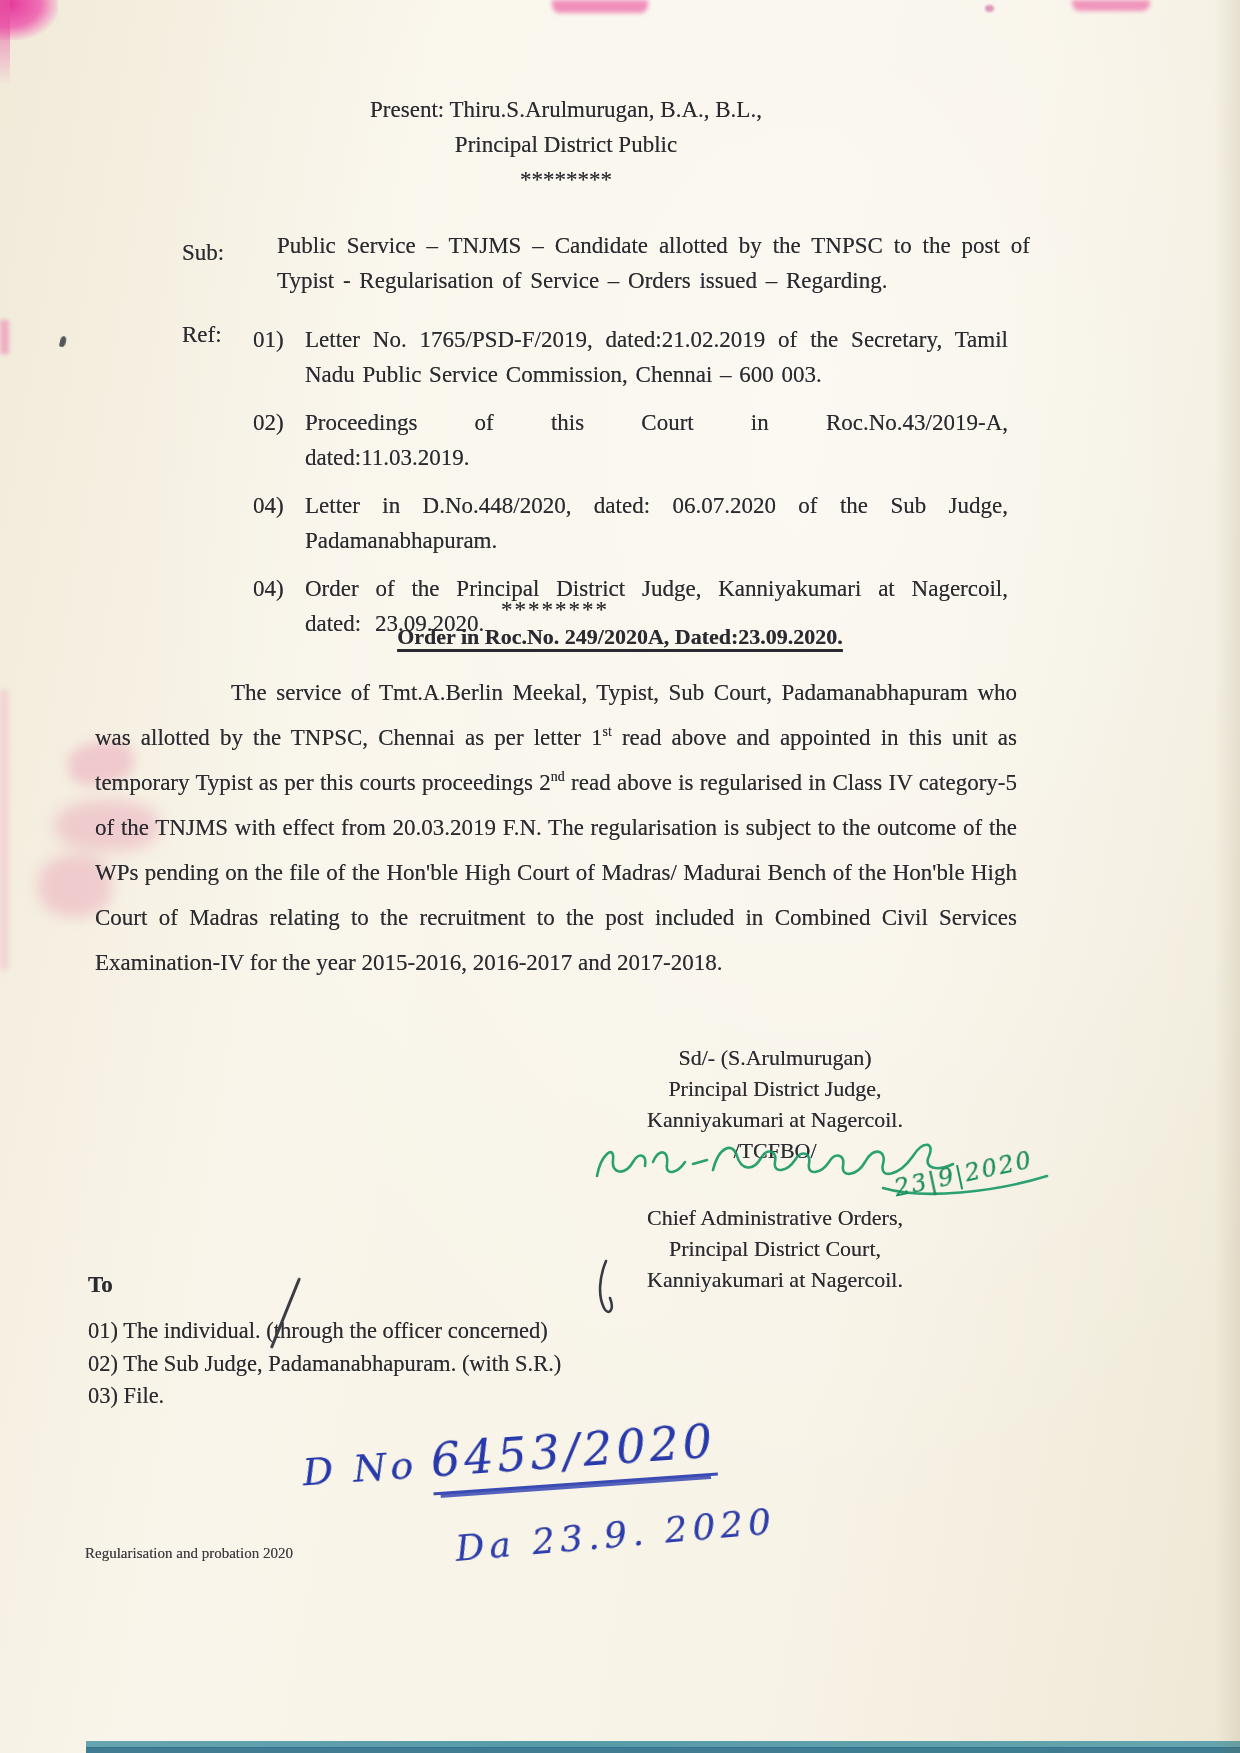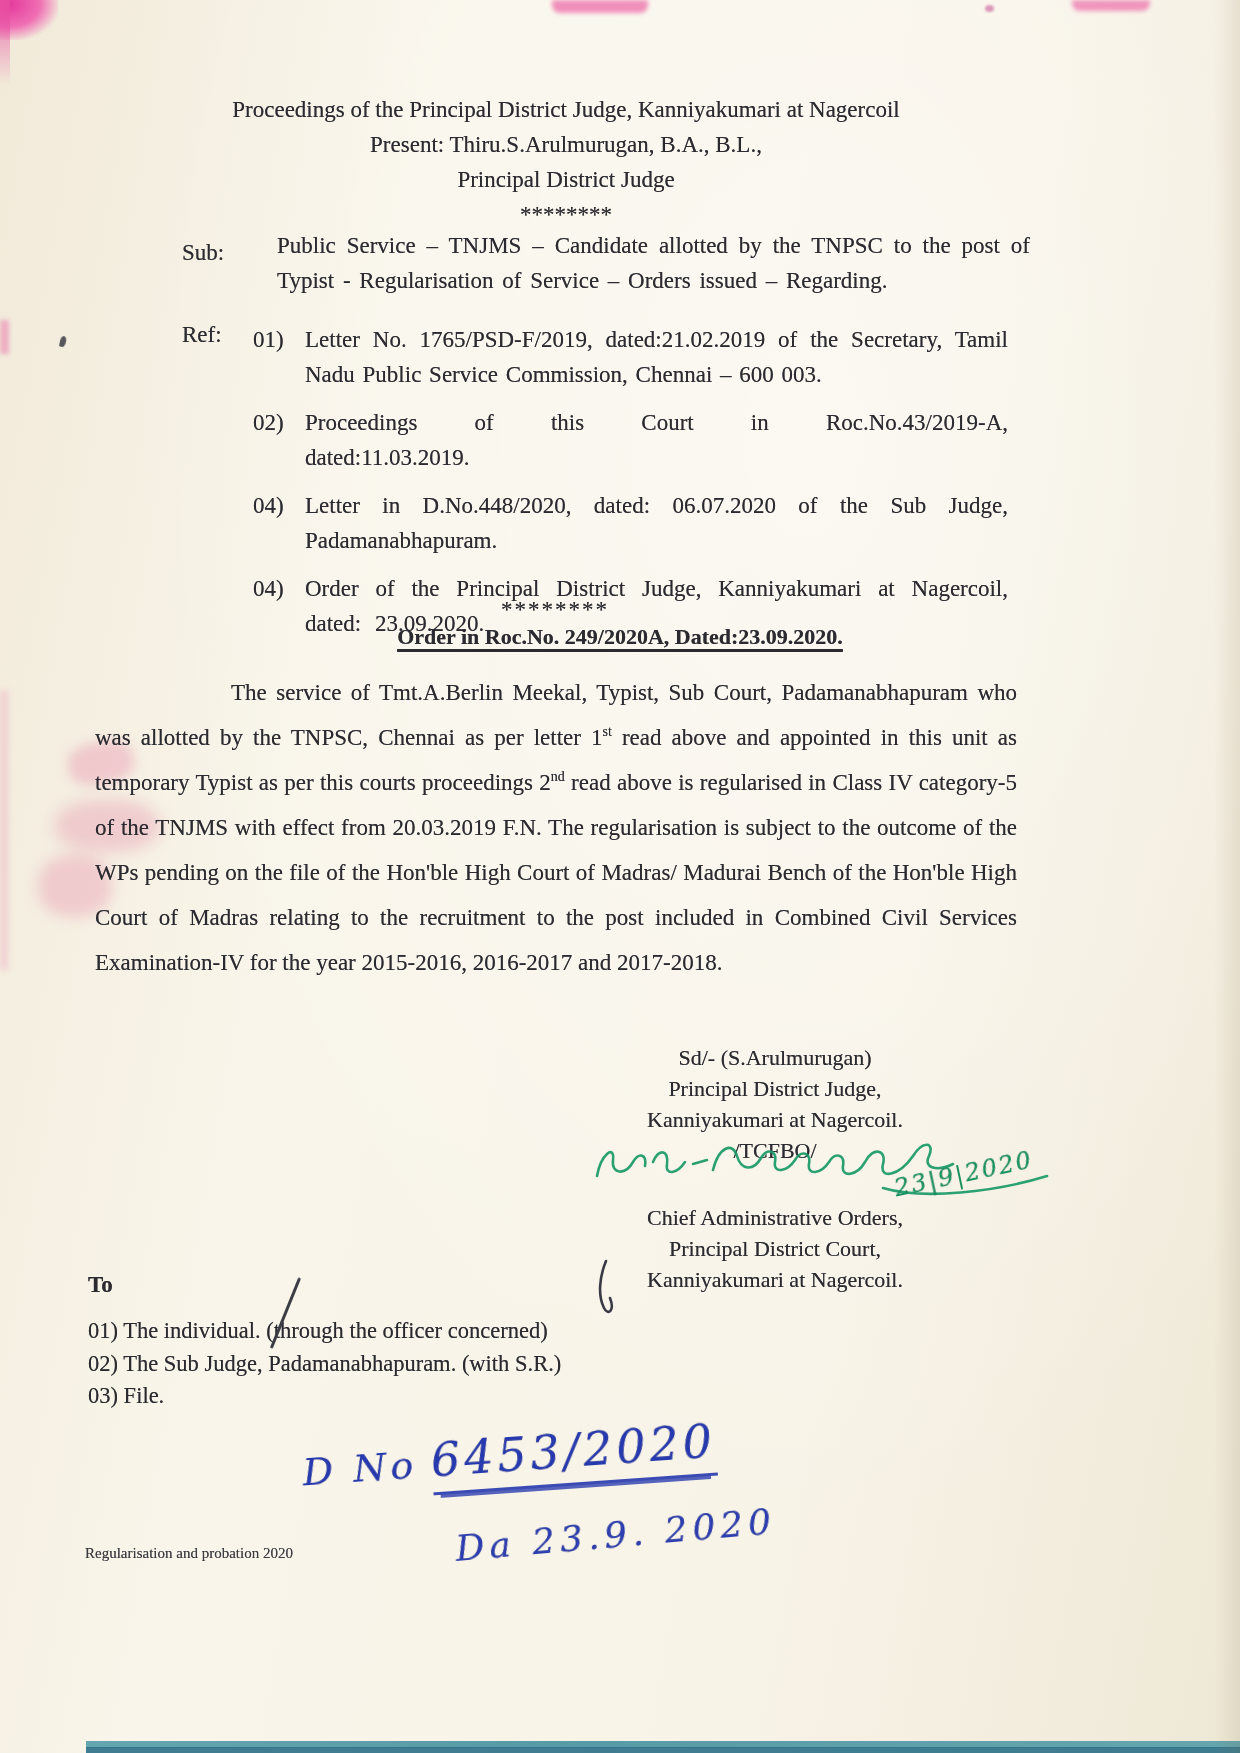--- a/index.html
+++ b/index.html
@@ -95,23 +95,22 @@
   <div class="art a-left2"></div>
   <div class="art a-ghost1"></div>
   <div class="art a-ghost2"></div>
   <div class="art a-ghost3"></div>
   <div class="art a-comma"></div>
   <div class="art a-bot1"></div>
   <div class="art a-bot2"></div>
   <div class="art a-right"></div>
 
   <div class="abs hdr">
-    <div>Proceedings of the Principal District Judge, Kanniyakumari at Nagercoil</div>
     <div>Present: Thiru.S.Arulmurugan, B.A., B.L.,</div>
-    <div>Principal District Judge</div>
+    <div>Principal District Public</div>
     <div>********</div>
   </div>
 
   <div class="abs label sub-label">Sub:</div>
   <p class="abs txt just sub-text">Public Service – TNJMS – Candidate allotted by the TNPSC to the post of Typist - Regularisation of Service – Orders issued – Regarding.</p>
 
   <div class="abs label ref-label">Ref:</div>
   <div class="abs ref-list">
     <div class="ref-item">
       <span class="ref-num">01)</span>

